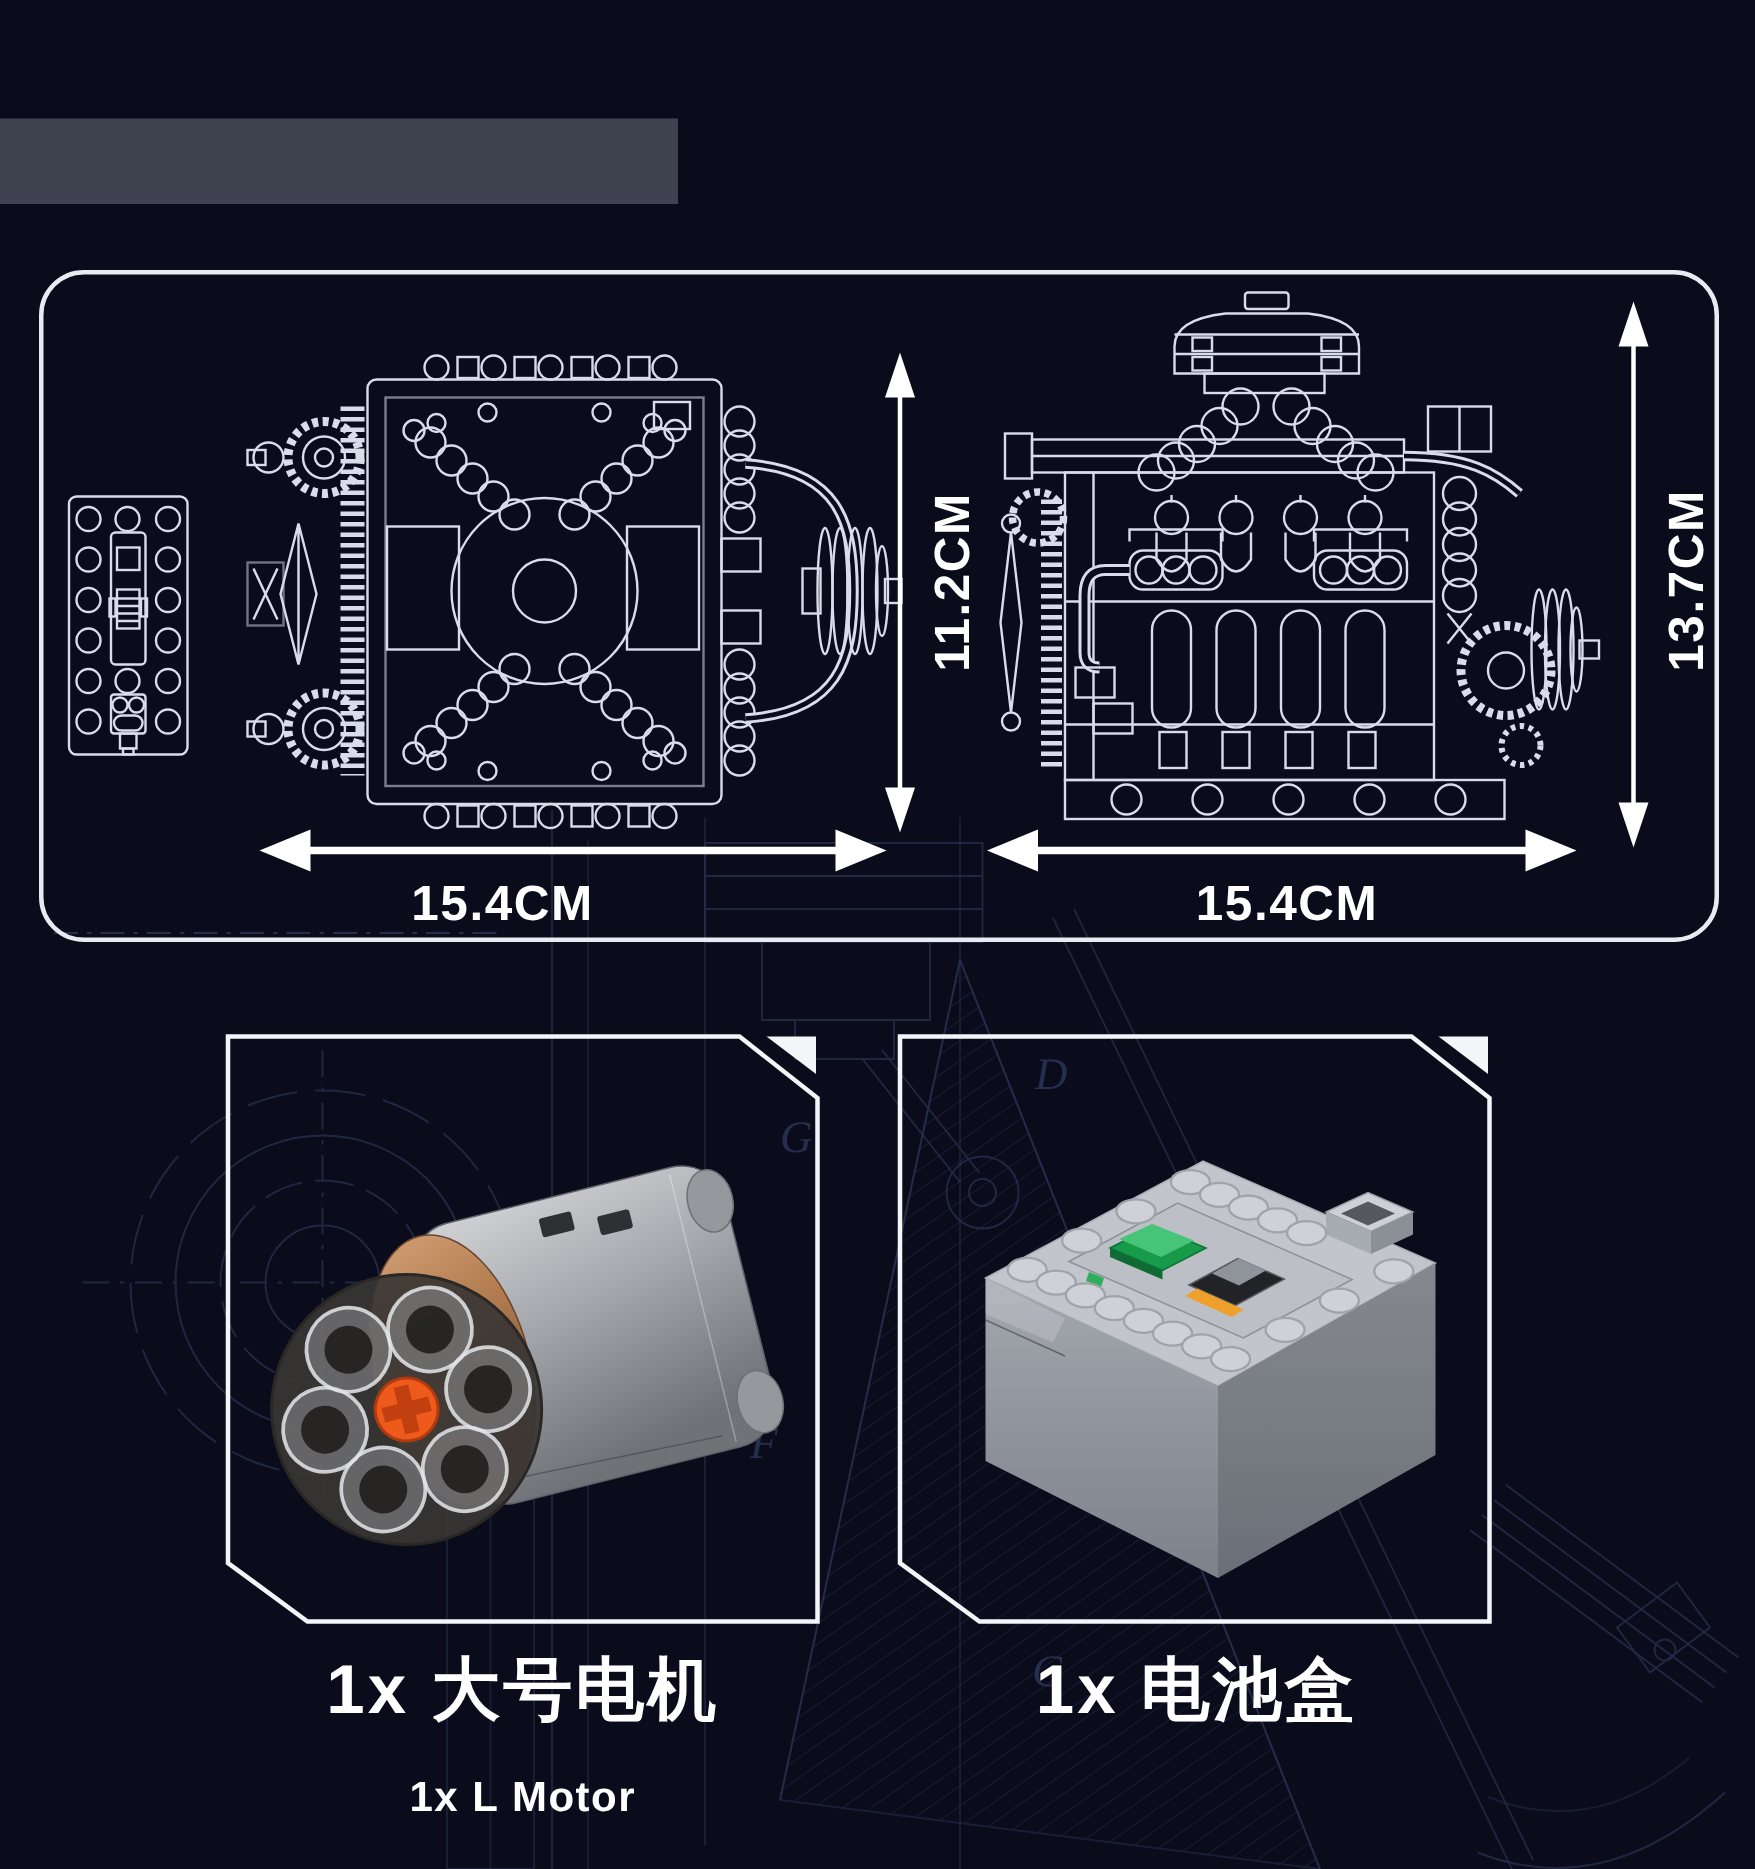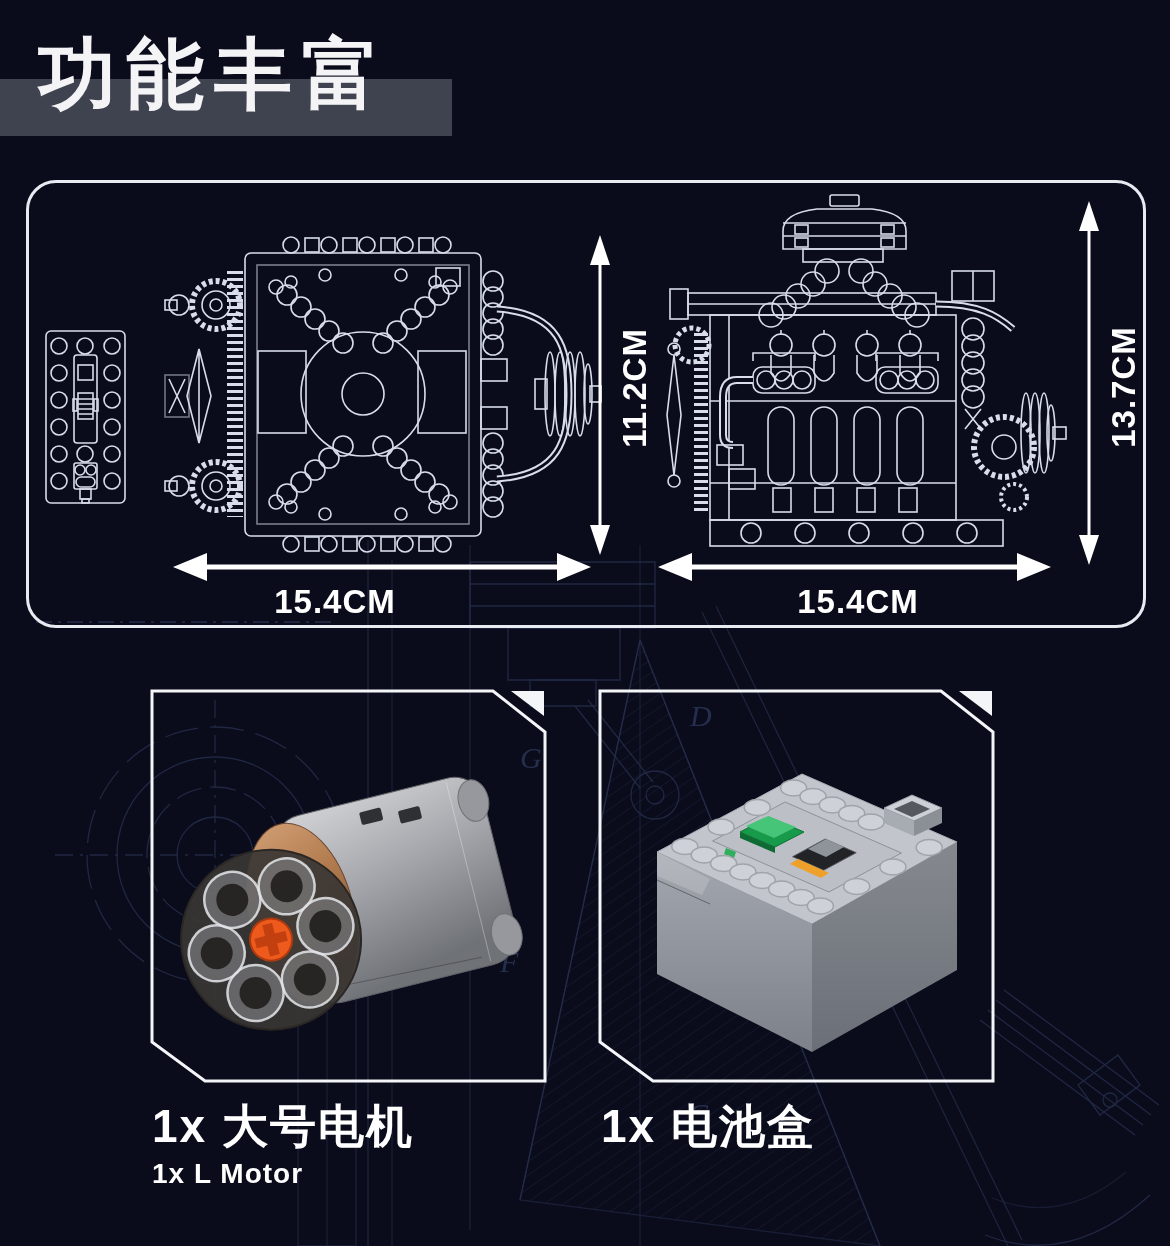--- a/index.html
+++ b/index.html
@@ -17,23 +17,23 @@
   .bp{stroke:#d8dde9;fill:none;stroke-width:1.6;}
   .dim-line{stroke:#ffffff;fill:none;}
   .dim-head{fill:#ffffff;stroke:none;}
   .dim-label{fill:#ffffff;font-size:33px;font-weight:700;letter-spacing:1px;}
   
   .decor{opacity:.55;}
   .decor *{vector-effect:non-scaling-stroke;}
   .dletter{font-family:"Liberation Serif","DejaVu Serif",serif;font-style:italic;font-size:30px;
            fill:#3e4b76;stroke:none;}
   
-  .caption{position:absolute;width:393px;text-align:left;color:#ffffff;}
+  .caption{position:absolute;width:393px;text-align:center;color:#ffffff;}
   .caption .cn{font-size:46px;font-weight:700;letter-spacing:2px;white-space:nowrap;}
-  .caption .en{font-size:28px;font-weight:700;margin-top:0;letter-spacing:1px;white-space:nowrap;}
+  .caption .en{font-size:28px;font-weight:700;margin-top:24px;letter-spacing:1px;white-space:nowrap;}
 </style>
 </head>
 <body>
 
 <div class="stage">
 
   <svg class="layer decor" width="1170" height="1246" viewBox="0 0 1170 1246">
     <defs>
       <pattern id="hatch" width="11" height="11" patternUnits="userSpaceOnUse" patternTransform="rotate(55)">
         <line x1="0" y1="0" x2="0" y2="11" stroke="#3e4b76" stroke-width="1.2"></line>
@@ -83,21 +83,20 @@
       </g>
 
       <text class="dletter" x="690" y="726">D</text>
       <text class="dletter" x="520" y="768">G</text>
       <text class="dletter" x="688" y="1124">C</text>
       <text class="dletter" x="500" y="972">F</text>
     </g>
   </svg>
 
   <div class="title-bar"></div>
-  <div class="page-title">功能丰富</div>
 
   <div class="spec-panel">
     <svg width="1114" height="442" viewBox="0 0 1114 442">
 
       <g class="bp">
         <rect x="17" y="148" width="79" height="172" rx="5"></rect>
         <circle cx="30" cy="163" r="8"></circle>
           <circle cx="83" cy="163" r="8"></circle>
           <circle cx="56" cy="163" r="8"></circle>
         <circle cx="30" cy="190" r="8"></circle>

